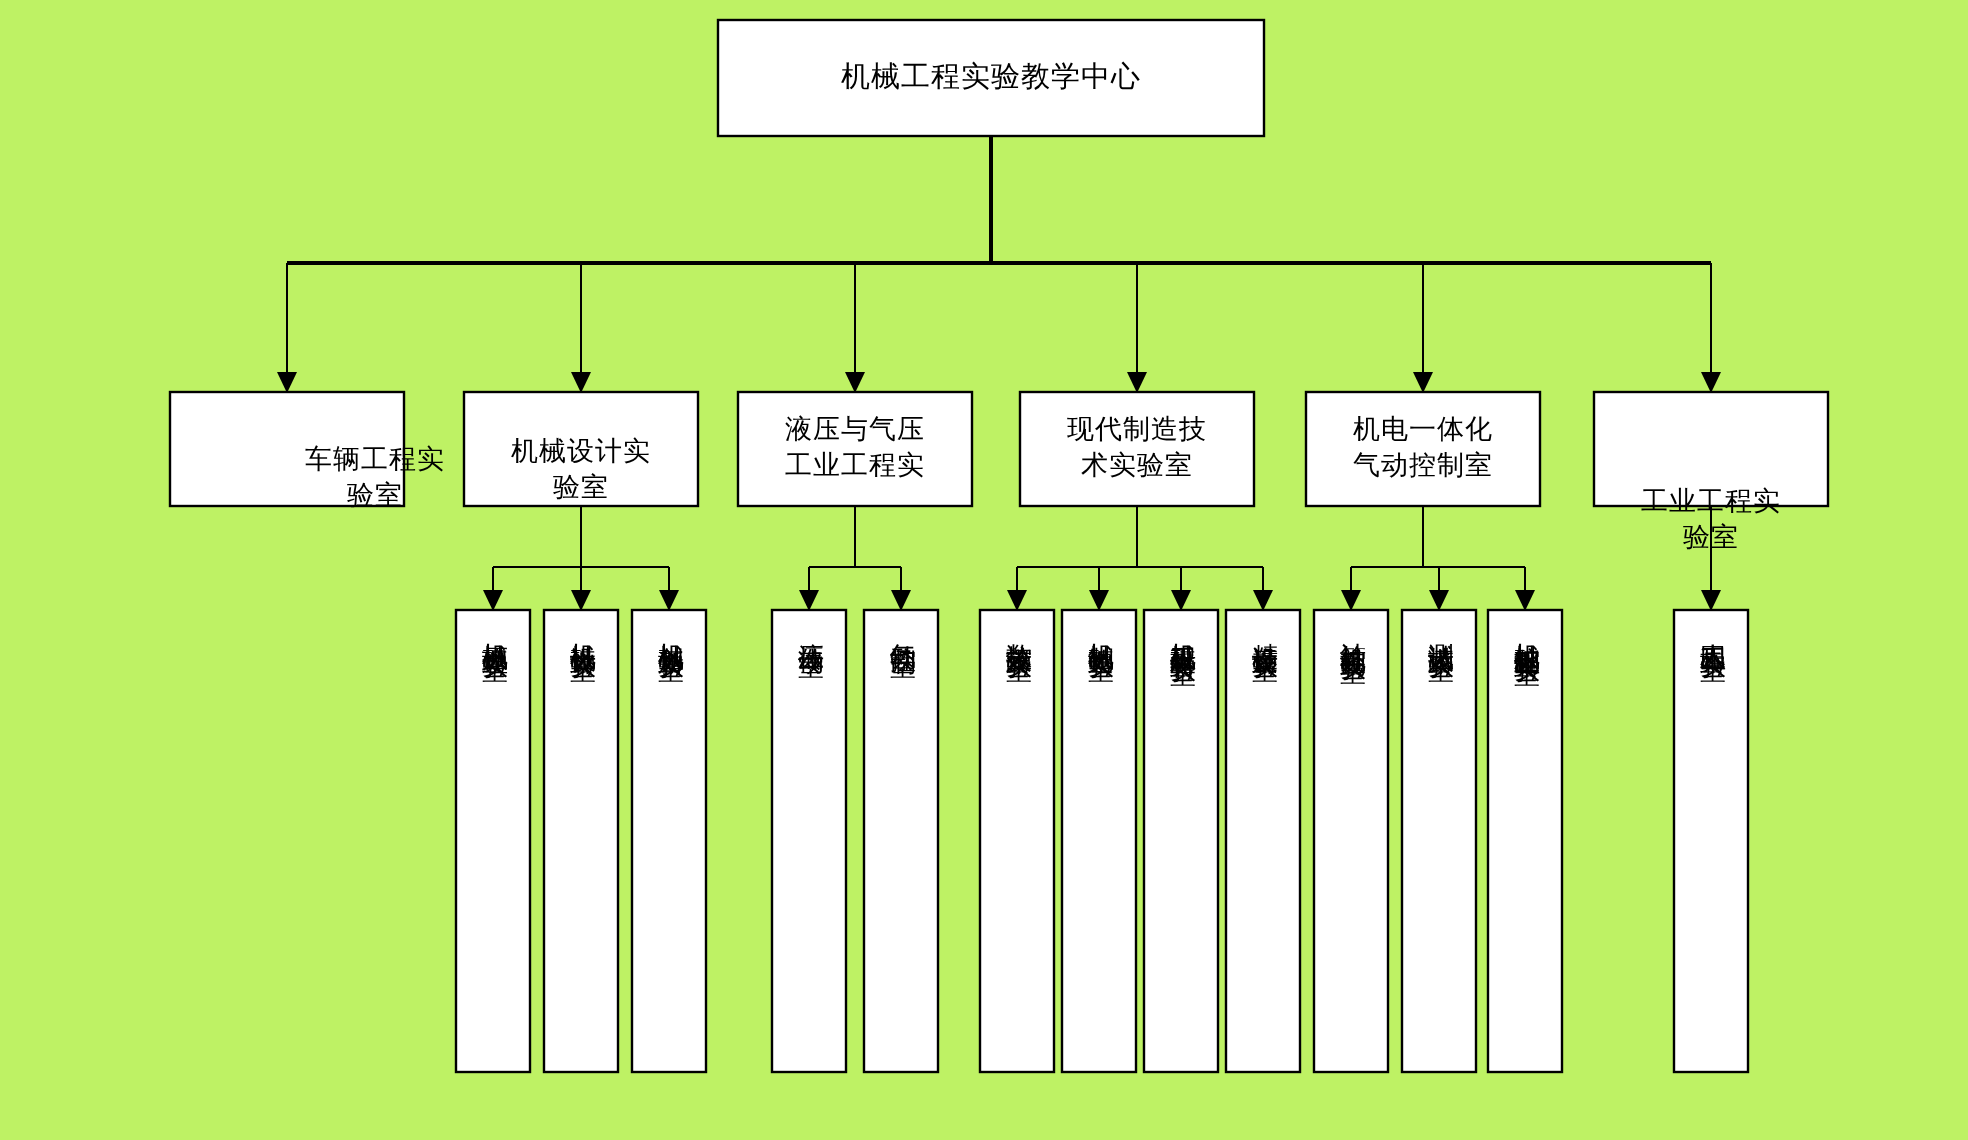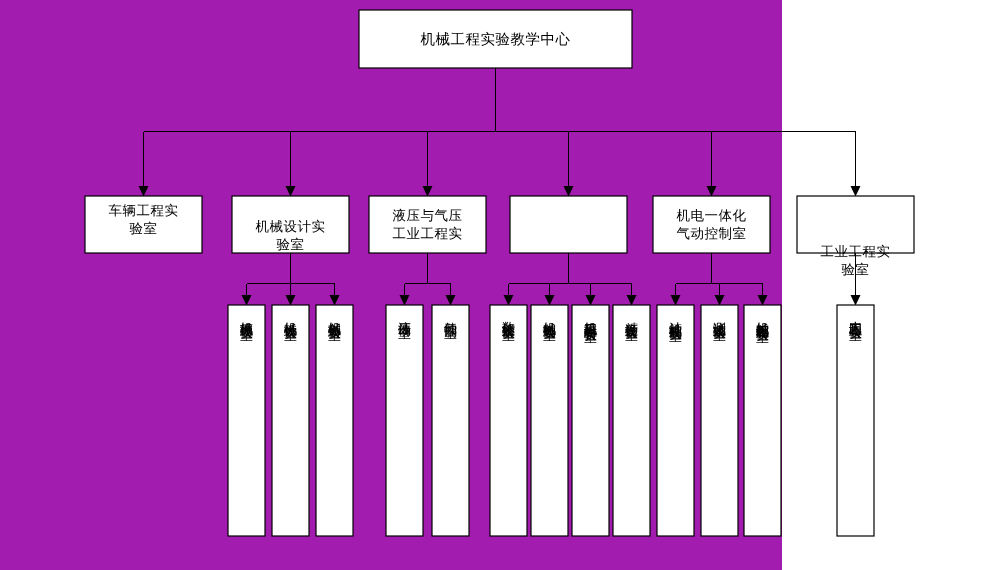--- a/index.html
+++ b/index.html
@@ -8,23 +8,23 @@
     background: #ffffff;
   }
   body {
     width: 984px;
     height: 570px;
     font-family: "DejaVu Sans", "Liberation Sans", sans-serif;
     overflow: hidden;
   }
   #diagram-root {
     position: relative;
-    width: 782px;
+    width: 984px;
     height: 570px;
-    background: #a21caf;
+    background: #bef264;
   }
   svg#org-chart {
     display: block;
     width: 984px;
     height: 570px;
   }
   .node-box {
     fill: #ffffff;
     stroke: #000000;
     stroke-width: 1.2;
@@ -177,38 +177,44 @@
     <polygon class="arrow-head" points="855.5,305.5 850.5,295 860.5,295"></polygon>
 
     <rect class="node-box" x="837" y="305" width="37" height="231"></rect>
 
   </svg>
 
   <div class="hlabel-wrap" style="left:359px; top:10px; width:273px; height:58px;">
     <div class="hlabel-text hlabel-root">机械工程实验教学中心</div>
   </div>
 
-  <div class="hlabel-wrap" style="left:85px; top:191px; width:117px; height:57px;">
+  <div class="hlabel-wrap" style="left:85px; top:211px; width:117px; height:57px;padding-left:44px;">
     <div class="hlabel-text hlabel-l2">
       <span>车辆工程实</span><br>
       <span>验室</span>
     </div>
   </div>
   <div class="hlabel-wrap" style="left:232px; top:196px; width:117px; height:57px;align-items:flex-end;">
     <div class="hlabel-text hlabel-l2">
       <span>机械设计实</span><br>
       <span>验室</span>
     </div>
   </div>
   <div class="hlabel-wrap" style="left:369px; top:196px; width:117px; height:57px;">
     <div class="hlabel-text hlabel-l2">
       <span>液压与气压</span><br>
       <span>工业工程实</span>
     </div>
   </div>
+  <div class="hlabel-wrap" style="left:510px; top:196px; width:117px; height:57px;">
+    <div class="hlabel-text hlabel-l2">
+      <span>现代制造技</span><br>
+      <span>术实验室</span>
+    </div>
+  </div>
   <div class="hlabel-wrap" style="left:653px; top:196px; width:117px; height:57px;align-items:center;">
     <div class="hlabel-text hlabel-l2">
       <span>机电一体化</span><br>
       <span>气动控制室</span>
     </div>
   </div>
   <div class="hlabel-wrap" style="left:797px; top:196px; width:117px; height:57px;margin-top:36px;">
     <div class="hlabel-text hlabel-l2">
       <span>工业工程实</span><br>
       <span>验室</span>

